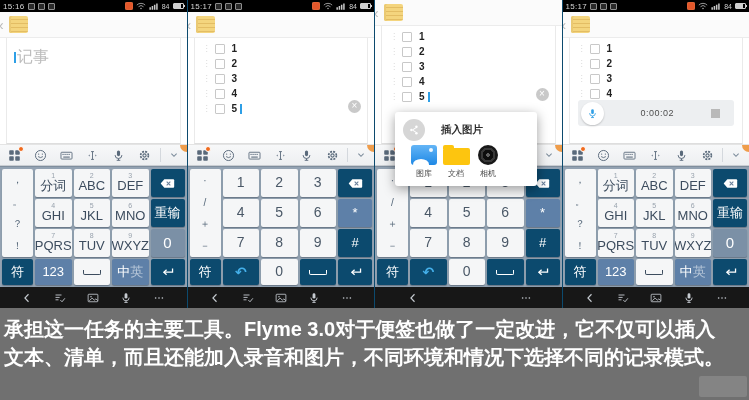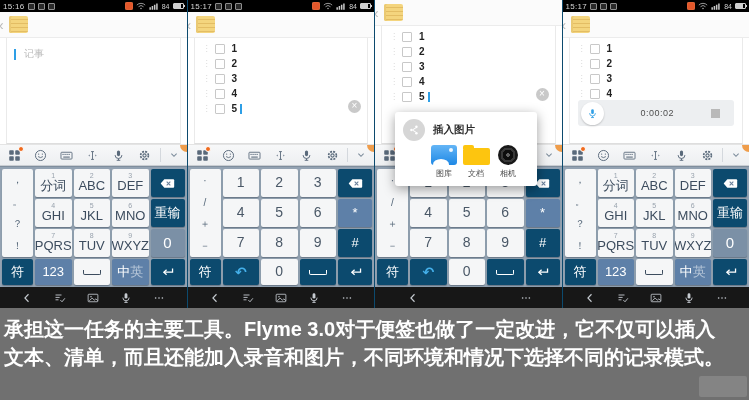--- a/index.html
+++ b/index.html
@@ -21,21 +21,21 @@
 .sb-batt:after{content:"";position:absolute;right:-2px;top:1px;width:1px;height:2px;background:#cfcfcf}
 .sb-saving{font-size:8px;color:#c9c9c9;white-space:nowrap}
 
 .navbar{height:26px;background:#fbfbfb;border-bottom:1px solid #ececec;display:flex;align-items:center;gap:5px;padding:0 6px 0 1px;flex:0 0 auto}
 .nav-back{color:#b9b9b9;font-size:14px;line-height:1;margin-left:-2px}
 .note-icon{width:19px;height:17px;border-radius:2px;background:repeating-linear-gradient(180deg,#f4d57e 0 3px,#e3bd64 3px 4px);box-shadow:inset 2px 0 0 #eac973}
 
 .content{flex:1;background:#fff;margin:0 6px;border-left:1px solid #eaeaea;border-right:1px solid #eaeaea;border-bottom:1px solid #dedede;position:relative;overflow:hidden}
 .note-line{padding:9px 7px;display:flex;align-items:center}
 .caret{display:inline-block;width:2px;height:11px;background:#2e9fe6;flex:0 0 auto}
-.note-ph{color:#bcbcbc;font-size:10px;margin-left:8px}
+.note-ph{color:#bcbcbc;font-size:16px;margin-left:1px}
 .cl{padding-top:3px}
 .cl-row{height:15px;display:flex;align-items:center;gap:7px;padding-left:8px}
 .cl-handle{color:#d8d8d8;font-size:8px;width:5px;line-height:1}
 .cl-box{width:10px;height:10px;border:1px solid #c8c8c8;border-radius:1px;background:#fff}
 .cl-num{font-size:10px;color:#222;font-weight:700}
 .cl-row .caret{height:10px;margin-left:-4px}
 .cl-clear{position:absolute;right:6px;top:62px;width:13px;height:13px;border-radius:50%;background:#c9c9c9;color:#fff;font-size:10px;line-height:12px;text-align:center}
 .audio{position:absolute;left:8px;right:8px;top:62px;height:26px;background:#edeff1;border-radius:3px;display:flex;align-items:center}
 .audio-mic{width:23px;height:23px;border-radius:50%;background:#fff;box-shadow:0 1px 2px rgba(0,0,0,.2);display:flex;align-items:center;justify-content:center;margin-left:3px;color:#2e9fe6}
 .audio-mic svg{width:11px;height:11px}
@@ -67,25 +67,25 @@
 .rc1{grid-area:1/5}.rc2{grid-area:2/5}.rc3{grid-area:3/5}
 .space-glyph{width:18px;height:5px;border:1.5px solid currentColor;border-top:none;border-radius:0 0 2px 2px}
 .undo-glyph{color:#45b0ea;font-size:14px;font-weight:700;line-height:1}
 .kicon svg{width:15px;height:11px;display:block}
 
 .appbar{height:21px;background:#171717;display:flex;align-items:center;justify-content:space-evenly;color:#c6cbd1;flex:0 0 auto}
 .appbar .ab-ic svg{width:12px;height:12px;display:block}
 .appbar.minimal{justify-content:space-between;padding:0 30px 0 32px}
 
 .popup{position:absolute;left:20px;top:112px;width:142px;height:74px;background:#fff;border-radius:3px;box-shadow:0 3px 12px rgba(0,0,0,.38);z-index:9}
-.popup-head{display:flex;align-items:center;gap:8px;padding:7px 0 0 8px}
+.popup-head{display:flex;align-items:center;gap:16px;padding:7px 0 0 8px}
 .popup-circle{width:22px;height:22px;border-radius:50%;background:#d6d6d6;display:flex;align-items:center;justify-content:center}
 .popup-circle svg{width:12px;height:12px}
 .popup-title{font-size:10.5px;font-weight:700;color:#2c2c2c}
-.popup-opts{display:flex;justify-content:flex-end;padding:4px 13px 0}
+.popup-opts{display:flex;justify-content:flex-start;padding:4px 13px 0}
 .popup-opt{display:flex;flex-direction:column;align-items:center;gap:3px;width:32px}
 .opt-label{font-size:8px;color:#4a4a4a;white-space:nowrap}
 .gallery-glyph{width:26px;height:20px;border-radius:3px;background:linear-gradient(#64b5f6,#1e88e5);position:relative;overflow:hidden}
 .gallery-glyph:after{content:"";position:absolute;left:2px;bottom:-5px;width:16px;height:11px;background:#fff;border-radius:50%}
 .gallery-glyph:before{content:"";position:absolute;right:4px;top:3px;width:4px;height:4px;border-radius:50%;background:#fff;opacity:.9}
 .folder-glyph{width:27px;height:17px;background:#fdc50f;border-radius:2px;position:relative;margin-top:3px}
 .folder-glyph:before{content:"";position:absolute;top:-3px;left:0;width:11px;height:4px;background:#fdc50f;border-radius:2px 2px 0 0}
 .camera-glyph{width:20px;height:20px;border-radius:50%;background:radial-gradient(circle,#606060 0 2px,#0d0d0d 2px 5.5px,#383838 5.5px 7.5px,#181818 7.5px)}
 
 #caption{height:92px;background:#707070;color:#fff;font-weight:700;font-size:20px;line-height:28px;padding:7px 3px 0 4px;position:relative;overflow:hidden}

